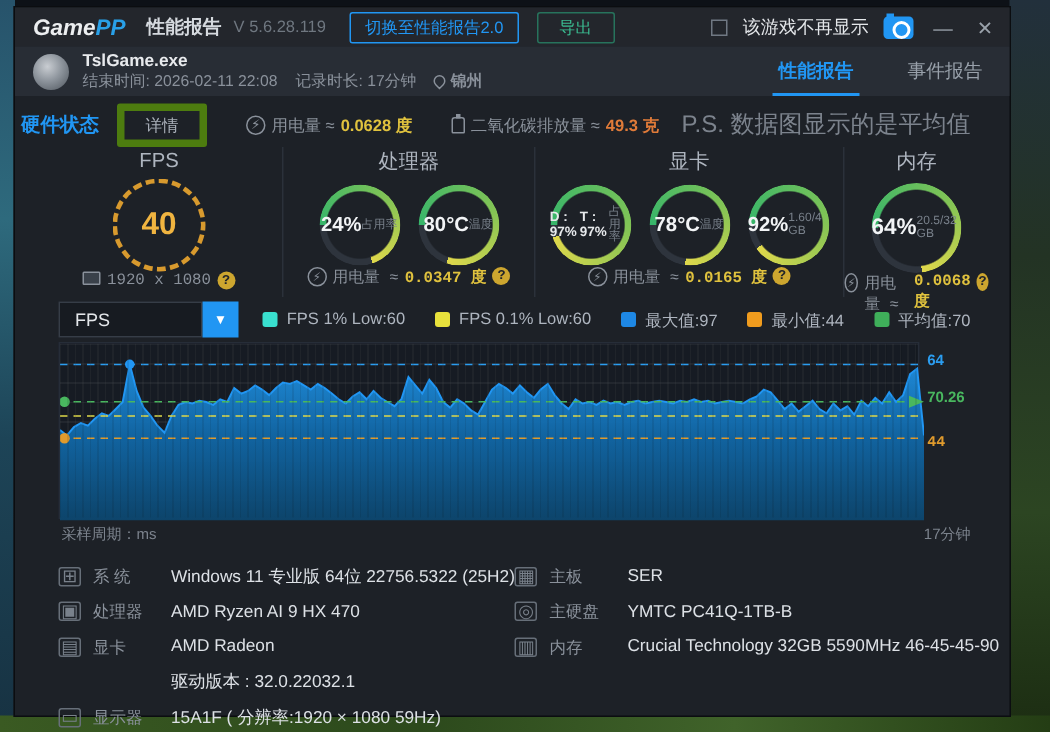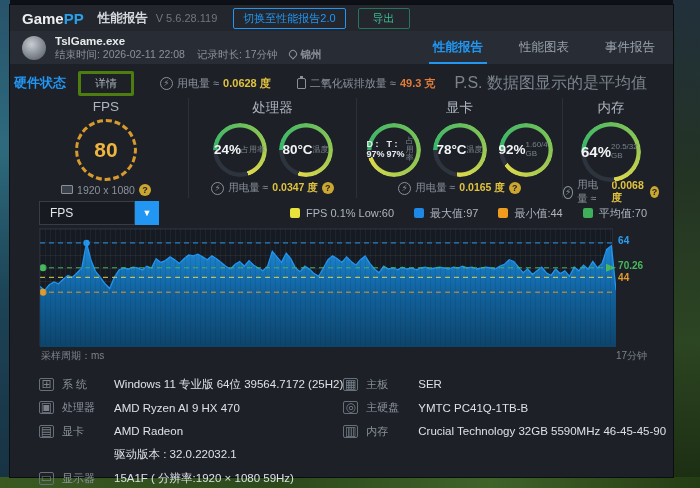--- a/index.html
+++ b/index.html
@@ -13,21 +13,21 @@
   .bg-bottom { position:absolute; left:0; bottom:0; width:700px; height:11px;
     background:linear-gradient(90deg,#3a5a22 0%,#2c491c 40%,#40632a 70%,#243d14 100%); }
   .bg-top { position:absolute; left:0; top:0; width:700px; height:5px; background:#0d1117; }
 
   .window { position:absolute; left:9px; top:4px; width:665px; height:474px;
     background:#1d2127; border:1px solid #0b0d10; display:flex; flex-direction:column; }
 
   
   .titlebar { height:26px; background:#23262c; display:flex; align-items:center;
     padding:0 8px 0 12px; flex:0 0 auto; }
-  .logo { font-weight:bold; font-size:15px; letter-spacing:0; }
+  .logo { font-style:italic; font-weight:bold; font-size:15px; letter-spacing:0; }
   .logo .g1 { color:#eceef0; } .logo .g2 { color:#29a0e8; }
   .tb-title { color:#d5d9de; font-size:12.5px; font-weight:bold; margin-left:14px; }
   .tb-ver { color:#6f7780; font-size:11px; margin-left:8px; }
   .btn-switch { margin-left:16px; border:1px solid #2196f3; color:#2196f3;
     font-size:11px; padding:2px 9px; background:transparent; border-radius:2px; cursor:pointer; }
   .btn-export { margin-left:12px; border:1px solid #27735c; color:#3bbf93;
     font-size:11px; padding:2px 14px; background:transparent; border-radius:2px; cursor:pointer; }
   .tb-right { margin-left:auto; display:flex; align-items:center; gap:10px; }
   .checkbox { width:11px; height:11px; border:1px solid #707883; background:transparent; }
   .cb-label { color:#e4e7ea; font-size:12px; }
@@ -52,21 +52,21 @@
   .tab { color:#99a1ab; font-size:12.5px; padding:0 18px; display:flex; align-items:center;
     position:relative; cursor:pointer; }
   .tab.active { color:#2196f3; font-weight:bold; }
   .tab.active::after { content:""; position:absolute; left:14px; right:14px; bottom:0;
     height:2px; background:#2196f3; }
 
   
   .statusrow { height:30px; display:flex; align-items:center; padding:0 26px 0 4px;
     margin-top:4px; flex:0 0 auto; gap:8px; }
   .hw { color:#2196f3; font-size:13px; font-weight:bold; }
-  .btn-details { border:3px solid #4d7c0f; color:#aab1ba; background:transparent;
+  .btn-details { border:5px solid #4d7c0f; color:#aab1ba; background:transparent;
     font-size:11px; padding:2px 14px; border-radius:2px; margin-left:4px; cursor:pointer; }
   .stat { display:flex; align-items:center; gap:4px; margin-left:18px; color:#8a919b; font-size:11px; }
   .plug { display:inline-flex; width:13px; height:13px; border:1px solid #8a919b; border-radius:50%;
     color:#8a919b; font-size:9px; align-items:center; justify-content:center; }
   .co2i { display:inline-block; width:9px; height:11px; border:1px solid #8a919b; border-radius:2px 2px 1px 1px; position:relative; }
   .co2i::before { content:""; position:absolute; top:-3px; left:2px; width:3px; height:3px; background:#8a919b; }
   .v-yellow { color:#e0c23e; font-weight:bold; }
   .v-orange { color:#e07b39; font-weight:bold; }
   .ps { margin-left:auto; color:#7c838d; font-size:16px; }
 
@@ -85,22 +85,22 @@
             mask:radial-gradient(farthest-side,transparent calc(100% - 5px),#000 calc(100% - 4px)); }
   .rtext { position:absolute; inset:0; display:flex; flex-direction:row;
     align-items:center; justify-content:center; line-height:1.1; }
   .rtext b { color:#f2f4f6; font-size:13.5px; }
   .rtext .big-v { font-size:15px; }
   .rtext span { color:#79818b; font-size:8px; }
   .rtext .tiny { color:#e8eaed; font-size:9px; font-weight:bold; }
   .fps-circle { width:62px; height:62px; border:3px dashed #d89a2e; border-radius:50%;
     display:flex; align-items:center; justify-content:center;
     color:#f0b440; font-size:21px; font-weight:bold; }
-  .gfoot { height:20px; display:flex; align-items:center; gap:4px;
-    color:#8a919b; font-size:10.5px; }
+  .gfoot { height:20px; display:flex; gap:4px;
+    color:#8a919b; font-size:10.5px;font-family:Liberation Mono, monospace; }
   .qmark { display:inline-flex; width:12px; height:12px; border-radius:50%; background:#cda62f;
     color:#20242a; font-size:9px; font-weight:bold; align-items:center; justify-content:center; cursor:pointer; }
   .moni { display:inline-block; width:12px; height:9px; border:1px solid #8a919b; border-radius:1px; background:#3a414a; }
 
   
   .controls { height:30px; display:flex; align-items:center; padding:0 26px 0 29px; flex:0 0 auto; }
   .select { display:flex; height:24px; cursor:pointer; }
   .select .sval { width:96px; background:#171b21; border:1px solid #363d47; color:#e4e7ea;
     font-size:12px; display:flex; align-items:center; padding-left:10px; }
   .select .sbtn { width:24px; background:#2196f3; color:#fff; font-size:9px;
@@ -146,38 +146,44 @@
 <div class="bg-bottom"></div>
 
 <div class="window">
 
   <div class="titlebar">
     <span class="logo"><span class="g1">Game</span><span class="g2">PP</span></span>
     <span class="tb-title">性能报告</span>
     <span class="tb-ver">V 5.6.28.119</span>
     <button class="btn-switch">切换至性能报告2.0</button>
     <button class="btn-export">导出</button>
+    <div class="tb-right">
+      <span class="checkbox"></span>
+      <span class="cb-label">该游戏不再显示</span>
+      <span class="cam"></span>
+      <span class="winbtn">—</span>
+      <span class="winbtn">✕</span>
+    </div>
   </div>
 
   <div class="gamebar">
     <div class="game-icon"></div>
     <div class="game-meta">
       <div class="exe">TslGame.exe</div>
       <div class="times">
         <span>结束时间: 2026-02-11 22:08</span>
         <span>记录时长: 17分钟</span>
         <span class="loc">
             <span class="loc-pin"></span>
             <b>锦州</b>
           </span>
       </div>
     </div>
     <div class="tabs">
       <div class="tab active">性能报告</div>
-      <div class="tab">性能图表</div>
       <div class="tab">事件报告</div>
     </div>
   </div>
 
   <div class="statusrow">
     <span class="hw">硬件状态</span>
     <button class="btn-details">详情</button>
     <span class="stat">
       <span class="plug">⚡</span>
       <span>用电量 ≈</span>
@@ -190,21 +196,21 @@
     </span>
     <span class="ps">P.S. 数据图显示的是平均值</span>
   </div>
 
   <div class="gauges">
 
     <div class="gcol gcol-fps">
       <div class="gtitle">FPS</div>
       <div class="rings">
         <div class="fps-circle">
-            <span>80</span>
+            <span>40</span>
           </div>
       </div>
       <div class="gfoot">
         <span class="moni"></span>
         <span>1920 x 1080</span>
         <span class="qmark">?</span>
       </div>
     </div>
 
     <div class="gcol gcol-cpu">
@@ -286,20 +292,24 @@
       </div>
     </div>
   </div>
 
   <div class="controls">
     <div class="select">
       <span class="sval">FPS</span>
       <span class="sbtn">▼</span>
     </div>
     <div class="legend">
+      <span class="litem">
+          <span class="lsq" style="background: rgb(57, 224, 207);"></span>
+          <span>FPS 1% Low:60</span>
+        </span>
       <span class="litem">
           <span class="lsq" style="background: rgb(232, 226, 60);"></span>
           <span>FPS 0.1% Low:60</span>
         </span>
       <span class="litem">
           <span class="lsq" style="background: rgb(30, 136, 229);"></span>
           <span>最大值:97</span>
         </span>
       <span class="litem">
           <span class="lsq" style="background: rgb(240, 156, 30);"></span>
@@ -332,35 +342,35 @@
             <circle cx="46.5" cy="13.9" r="3.2" fill="#2196f3"></circle>
             <circle cx="3" cy="38.782047244094485" r="3.5" fill="#49b75f"></circle>
             <circle cx="3" cy="63.18110236220472" r="3.5" fill="#e09b2d"></circle>
             <polygon points="566,34.782047244094485 576,38.782047244094485 566,42.782047244094485" fill="#49b75f"></polygon>
           </svg>
         <div class="stripes"></div>
       </div>
       <div class="reflabels" id="reflabels">
           <span style="color: rgb(43, 157, 240); top: 7.43701px;">64</span>
           <span style="color: rgb(73, 183, 95); top: 32.282px;">70.26</span>
-          <span style="color: rgb(224, 155, 45); top: 44px;">44</span>
+          <span style="color: rgb(224, 155, 45); top: 62px; font-family: Liberation Mono, monospace;">44</span>
         </div>
     </div>
     <div class="axisrow">
       <span>采样周期：ms</span>
       <span>17分钟</span>
     </div>
   </div>
 
   <div class="sysinfo">
     <div class="sicol left">
       <div class="sirow">
         <span class="si-icon">⊞</span>
         <span class="si-label">系 统</span>
-        <span class="si-value">Windows 11 专业版 64位 39564.7172 (25H2)</span>
+        <span class="si-value">Windows 11 专业版 64位 22756.5322 (25H2)</span>
       </div>
       <div class="sirow">
         <span class="si-icon">▣</span>
         <span class="si-label">处理器</span>
         <span class="si-value">AMD Ryzen AI 9 HX 470</span>
       </div>
       <div class="sirow">
         <span class="si-icon">▤</span>
         <span class="si-label">显卡</span>
         <span class="si-value">AMD Radeon</span>

